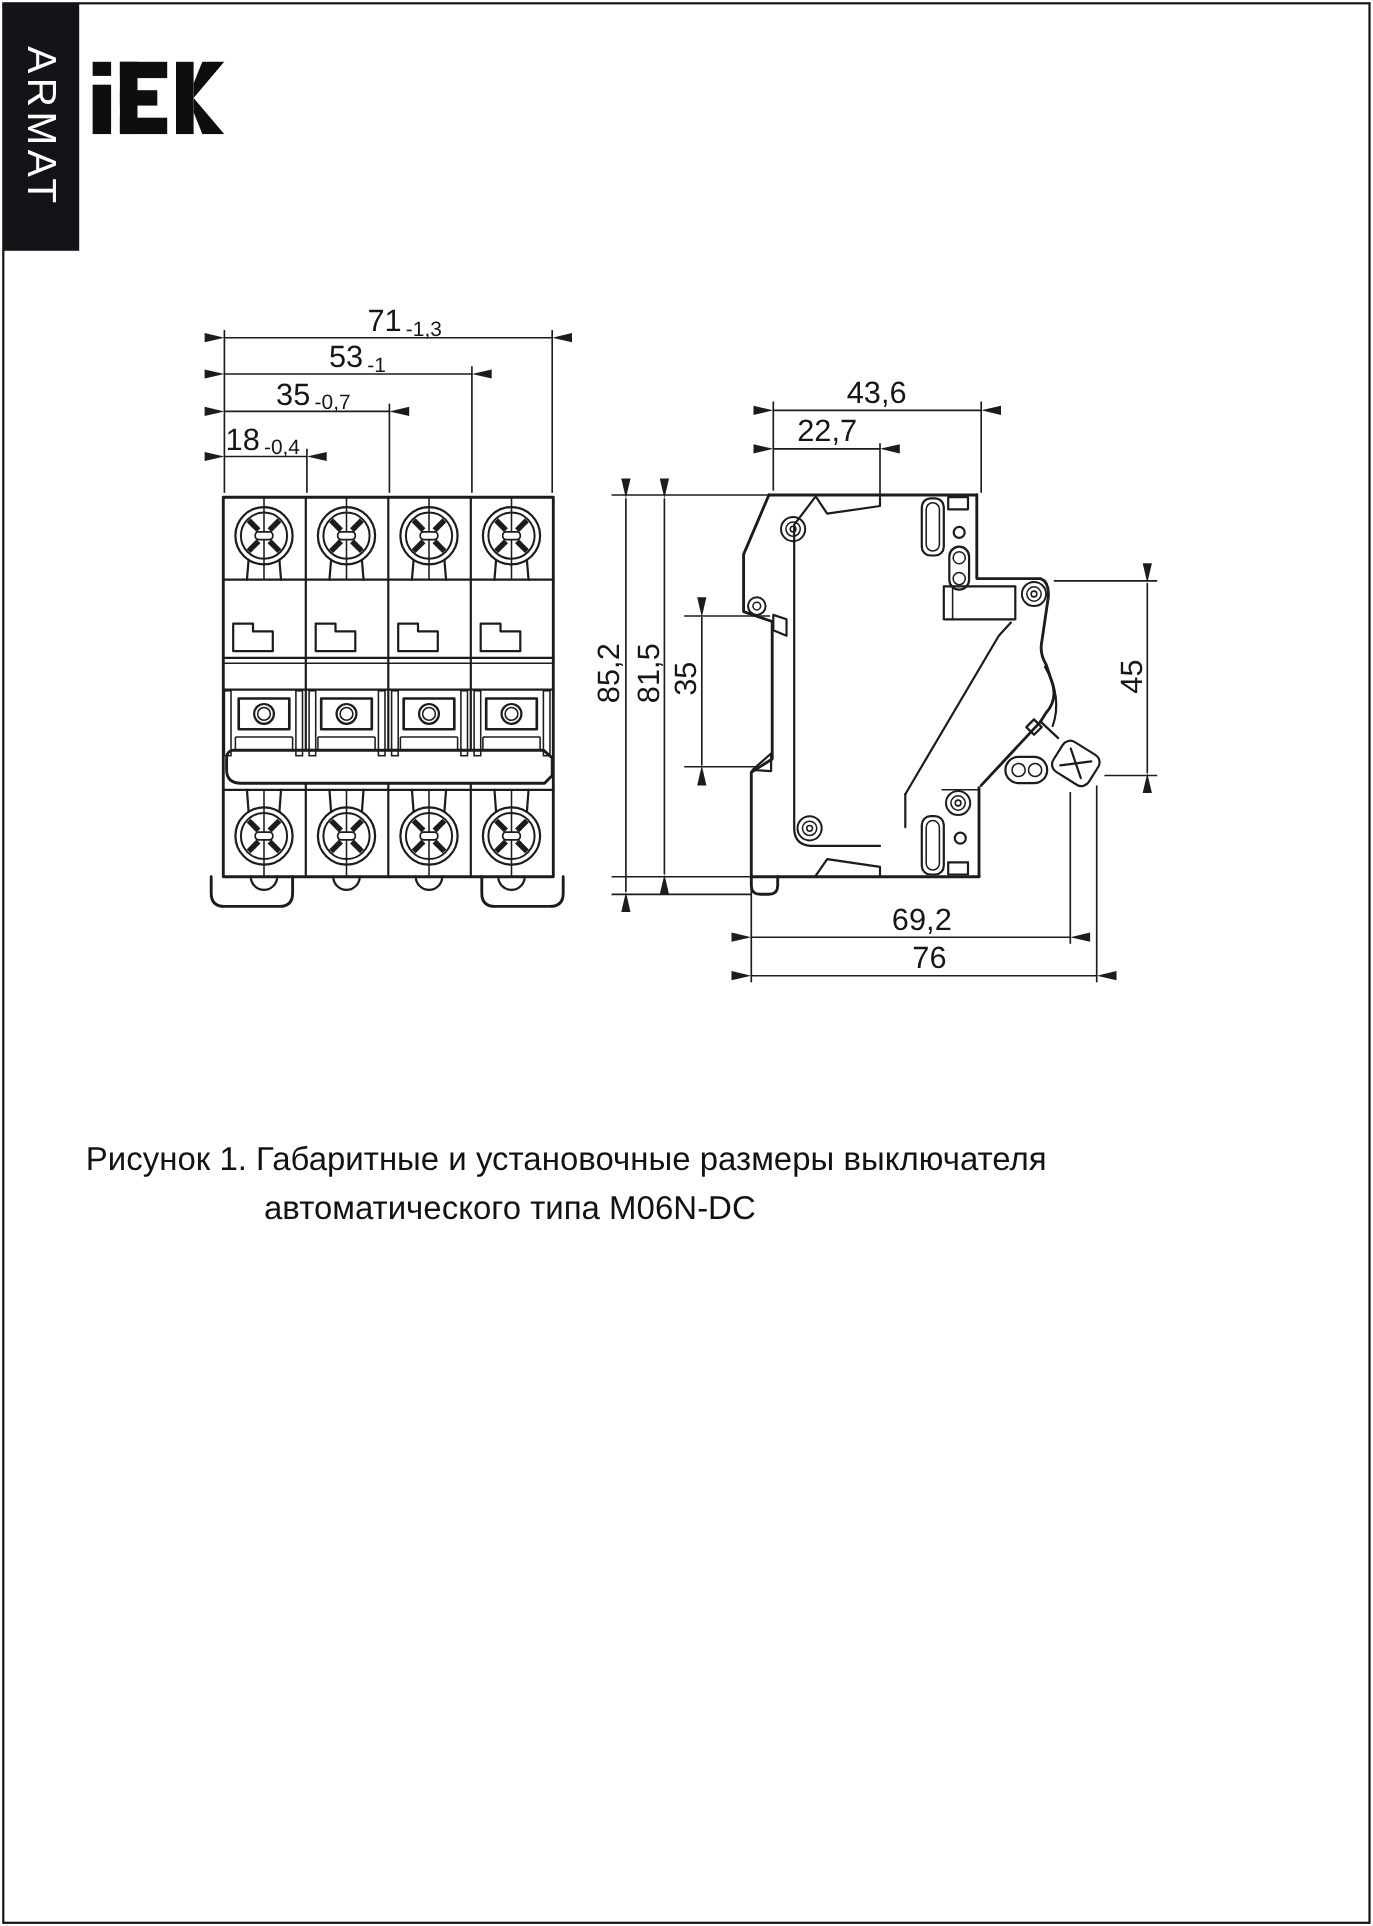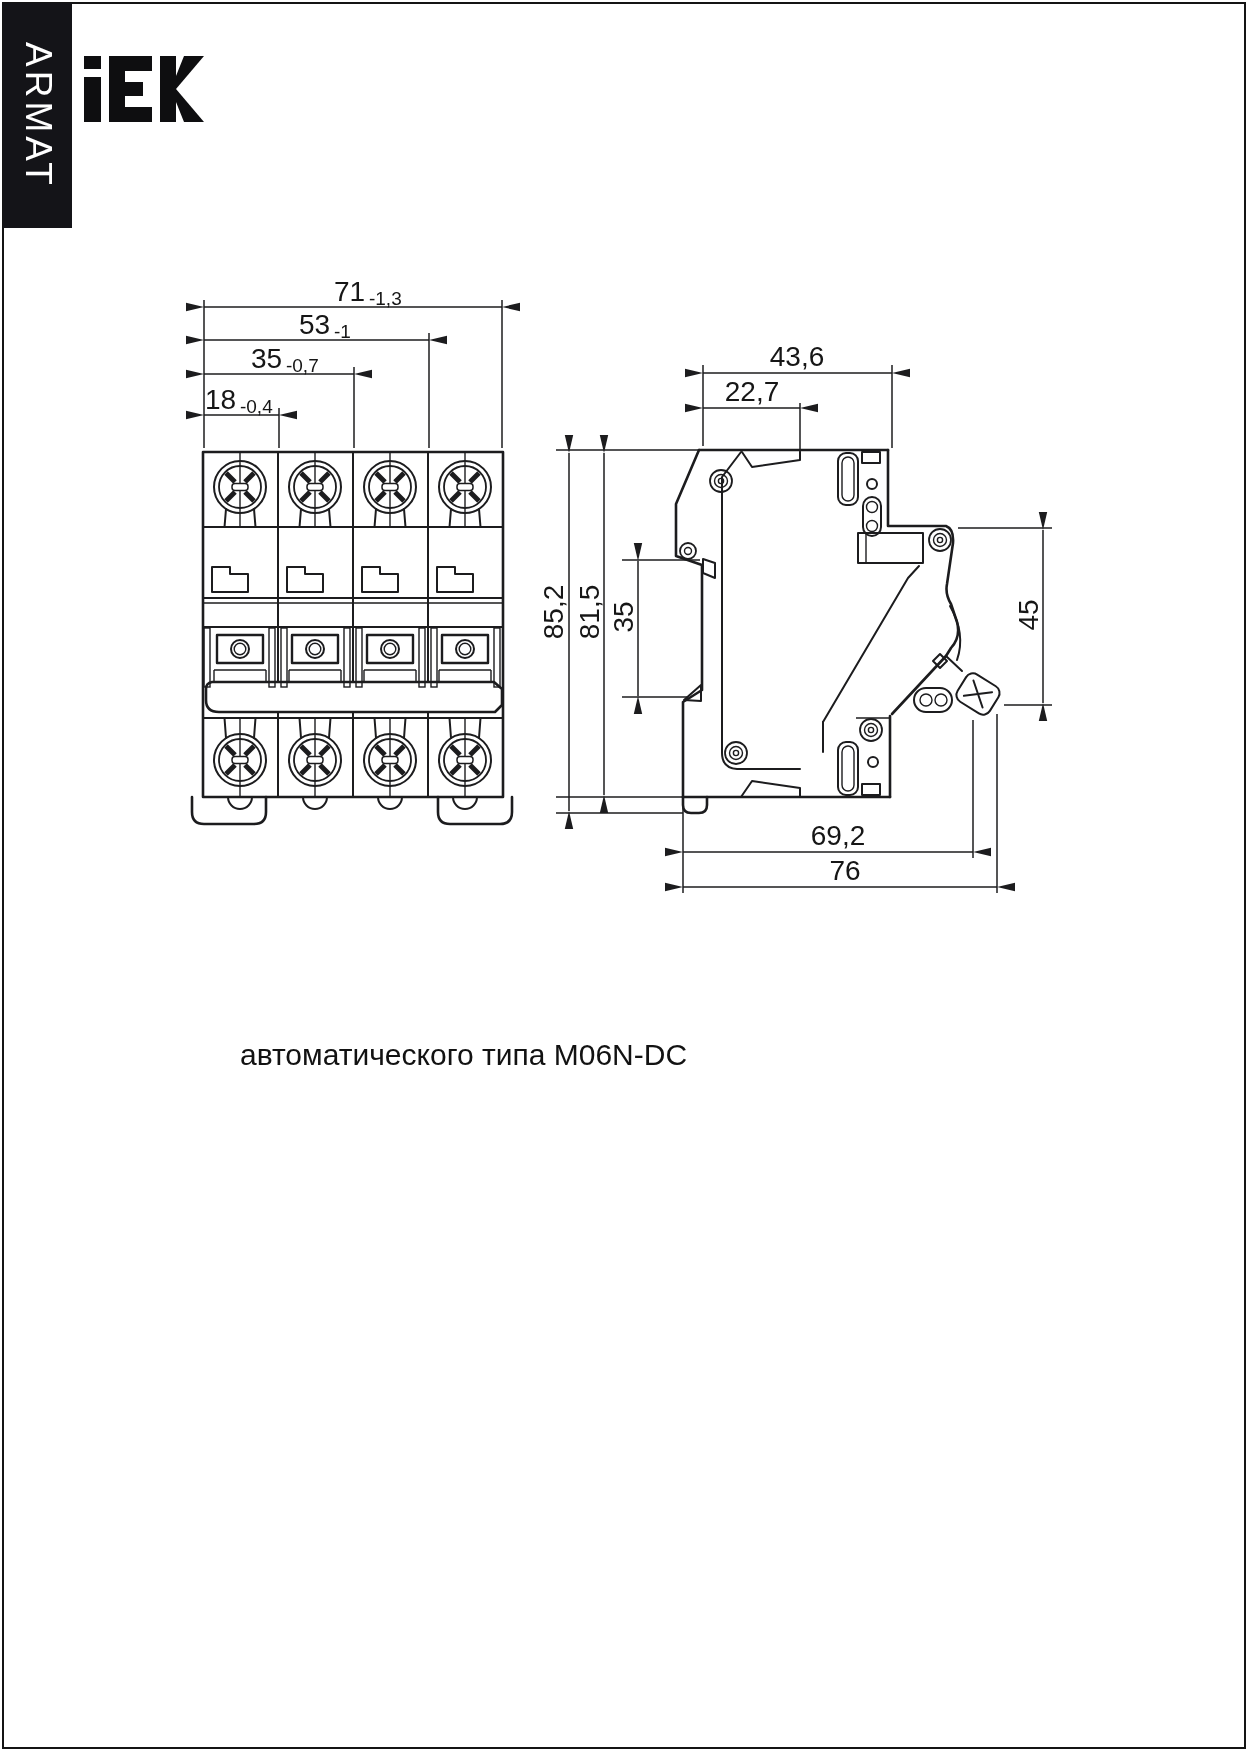--- a/index.html
+++ b/index.html
@@ -14,21 +14,21 @@
     display:flex;align-items:center;justify-content:center;
   }
   .brand-sidebar span{
     writing-mode:vertical-rl;color:#ffffff;font-size:37px;letter-spacing:4px;
     font-family:"Liberation Sans",sans-serif;
   }
   .logo{position:absolute;left:84px;top:56px;width:122px;height:66px;}
   .logo svg{display:block;}
   .drawing-svg{position:absolute;left:0;top:0;width:1248px;height:1751px;}
   .caption{position:absolute;left:78px;top:1033px;font-size:30px;line-height:44px;color:#121212;}
-  .caption .line2{padding-left:162px;text-align:center;}
+  .caption .line2{padding-left:162px;}
   
   .s25{stroke:#1c1c1e;stroke-width:2.6;fill:none;stroke-linejoin:round;stroke-linecap:round;}
   .s20{stroke:#1c1c1e;stroke-width:2;fill:none;stroke-linejoin:round;stroke-linecap:round;}
   .s14{stroke:#1c1c1e;stroke-width:1.4;fill:none;}
   .dim{stroke:#1c1c1e;stroke-width:1.5;fill:none;}
   .cross{stroke:#1c1c1e;stroke-width:5;stroke-linecap:butt;}
   .pill{fill:#ffffff;stroke:#1c1c1e;stroke-width:1.5;}
   .dim-text{font-family:"Liberation Sans",sans-serif;font-size:28px;fill:#161616;}
   .dim-text .tol{font-size:19px;}
 </style>
@@ -293,15 +293,16 @@
         <text x="563" y="612" text-anchor="middle" class="dim-text" transform="rotate(-90 563 612)">85,2</text>
         <text x="599" y="612" text-anchor="middle" class="dim-text" transform="rotate(-90 599 612)">81,5</text>
         <text x="633" y="617" text-anchor="middle" class="dim-text" transform="rotate(-90 633 617)">35</text>
         <text x="1038" y="615" text-anchor="middle" class="dim-text" transform="rotate(-90 1038 615)">45</text>
         <text x="838" y="845" text-anchor="middle" class="dim-text">69,2</text>
         <text x="845" y="880" text-anchor="middle" class="dim-text">76</text>
       </g>
   </svg>
 
   <div class="caption">
+    <div class="line1">Рисунок 1. Габаритные и установочные размеры выключателя</div>
     <div class="line2">автоматического типа M06N-DC</div>
   </div>
 </div>
 
 </body></html>

